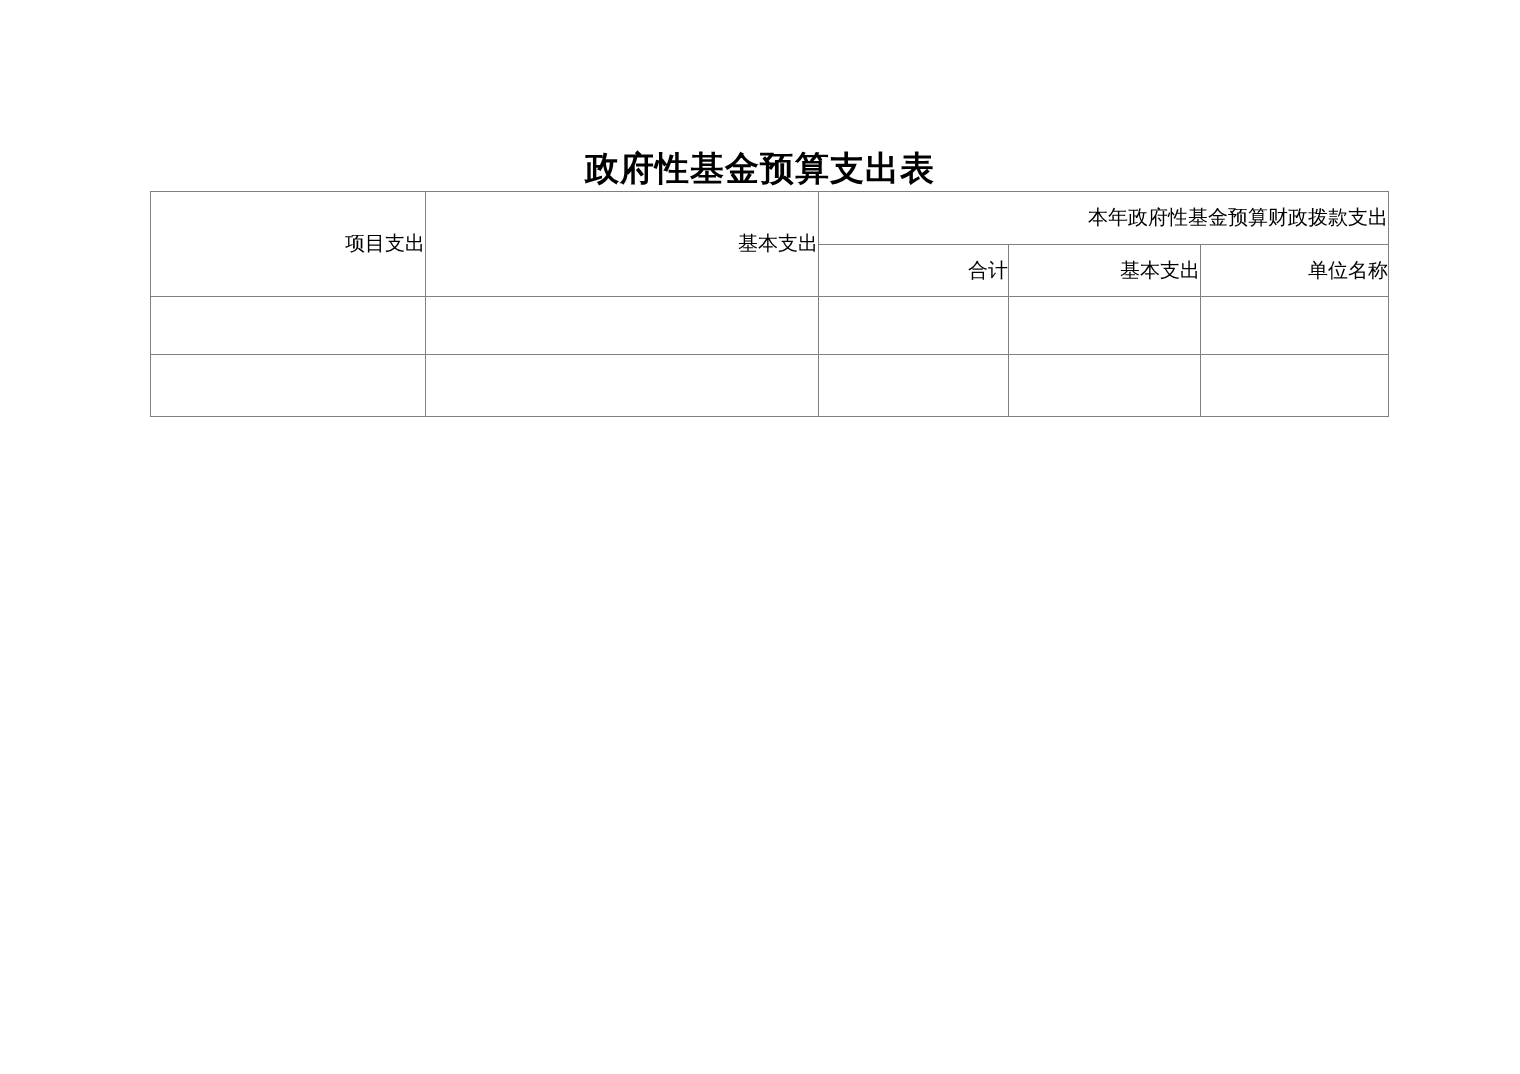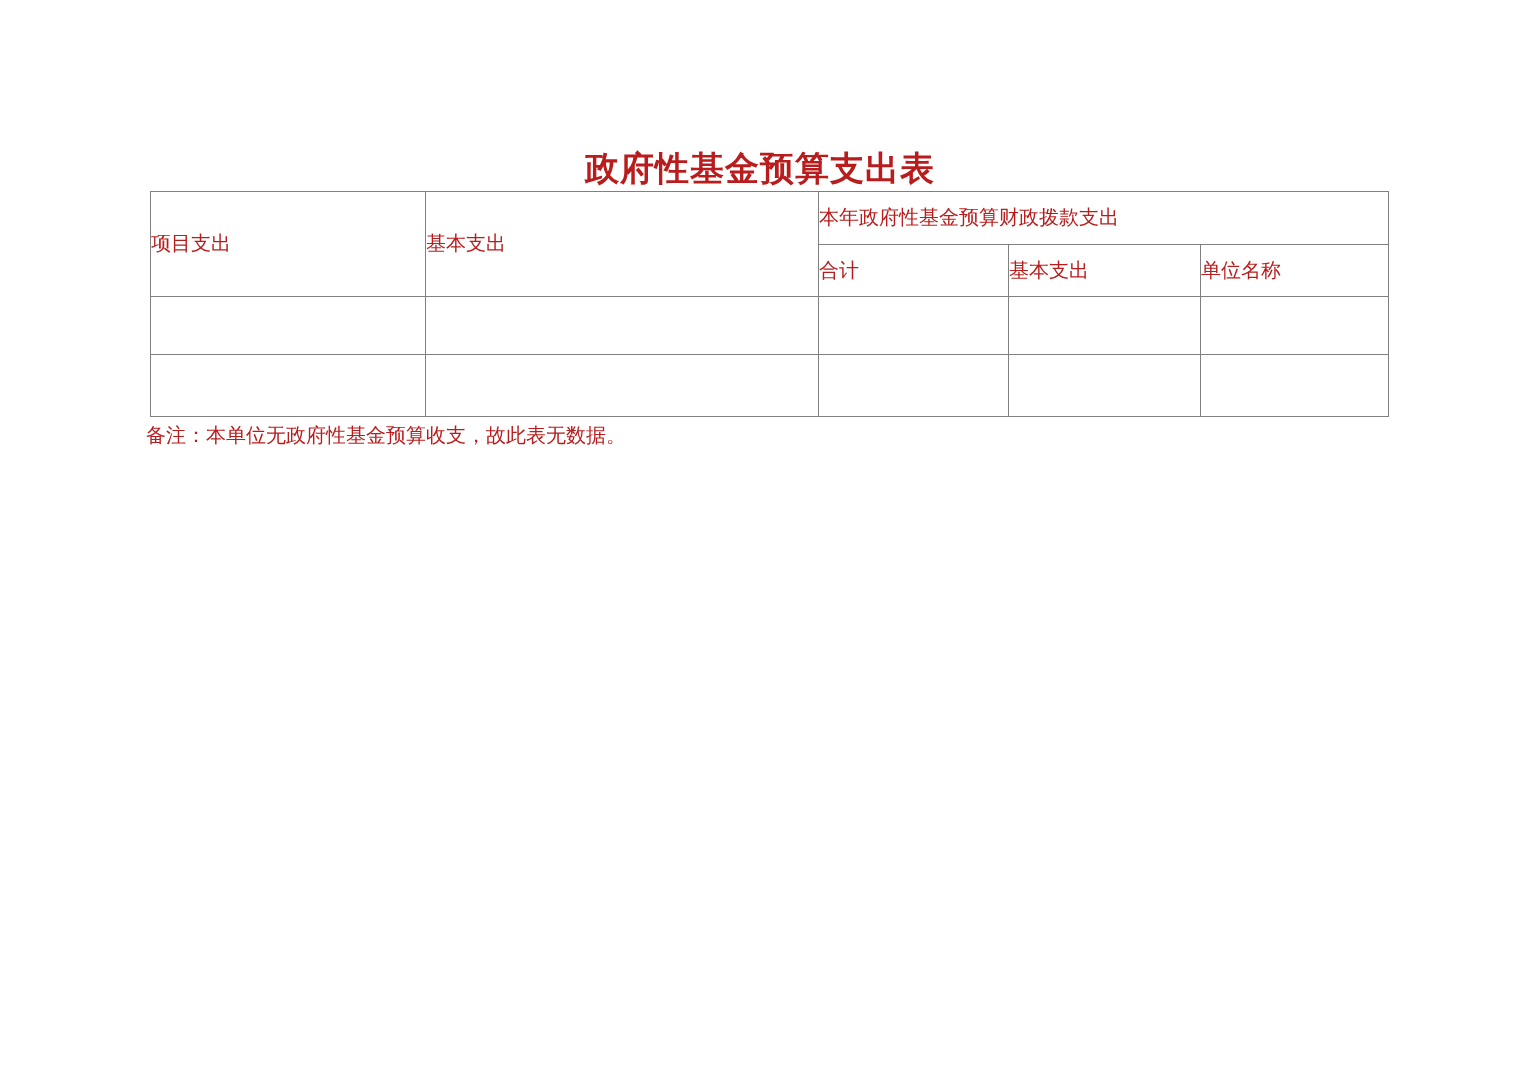--- a/index.html
+++ b/index.html
@@ -2,21 +2,21 @@
 <html><head>
 <meta charset="utf-8">
 <style>
   * { box-sizing: border-box; }
   html, body { margin: 0; padding: 0; background: #ffffff; }
   .page {
     position: relative;
     width: 1520px;
     height: 1074px;
     background: #ffffff;
-    color: #b91c1c;
+    color: #000000;
     font-family: "Liberation Serif", serif;
     overflow: hidden;
   }
   .title {
     padding-top: 148px;
     text-align: center;
     font-family: "Liberation Sans", sans-serif;
     font-weight: 700;
     font-size: 34px;
     line-height: 1.2;
@@ -35,21 +35,21 @@
   table.doc-table {
     border-collapse: collapse;
     table-layout: fixed;
     margin-left: 150px;
     margin-top: 2px;
     width: 1238px;
   }
   table.doc-table td {
     border: 1px solid #808080;
     font-size: 20px;
-    text-align: left;
+    text-align: right;
     vertical-align: middle;
     padding: 0;
   }
   tr.hr1 { height: 53px; }
   tr.hr2 { height: 52px; }
   tr.dr1 { height: 58px; }
   tr.dr2 { height: 62px; }
   .note {
     margin-left: 146px;
     margin-top: 5px;
@@ -94,15 +94,14 @@
       <tr class="dr2">
         <td></td>
         <td></td>
         <td></td>
         <td></td>
         <td></td>
       </tr>
     </tbody>
   </table>
 
-  <div class="note">备注：本单位无政府性基金预算收支，故此表无数据。</div>
 
 </div>
 
 </body></html>

